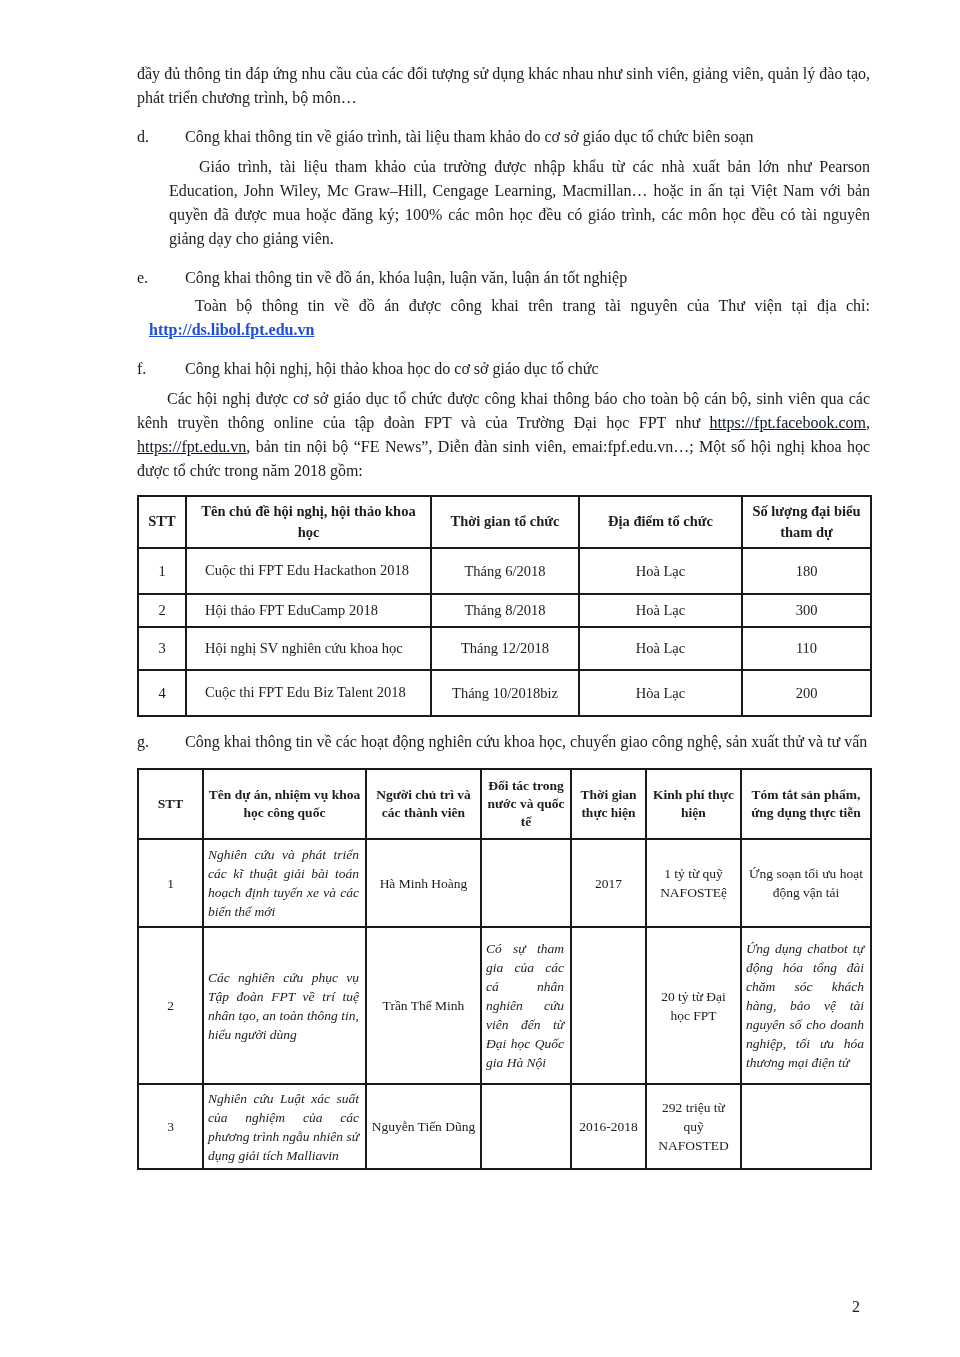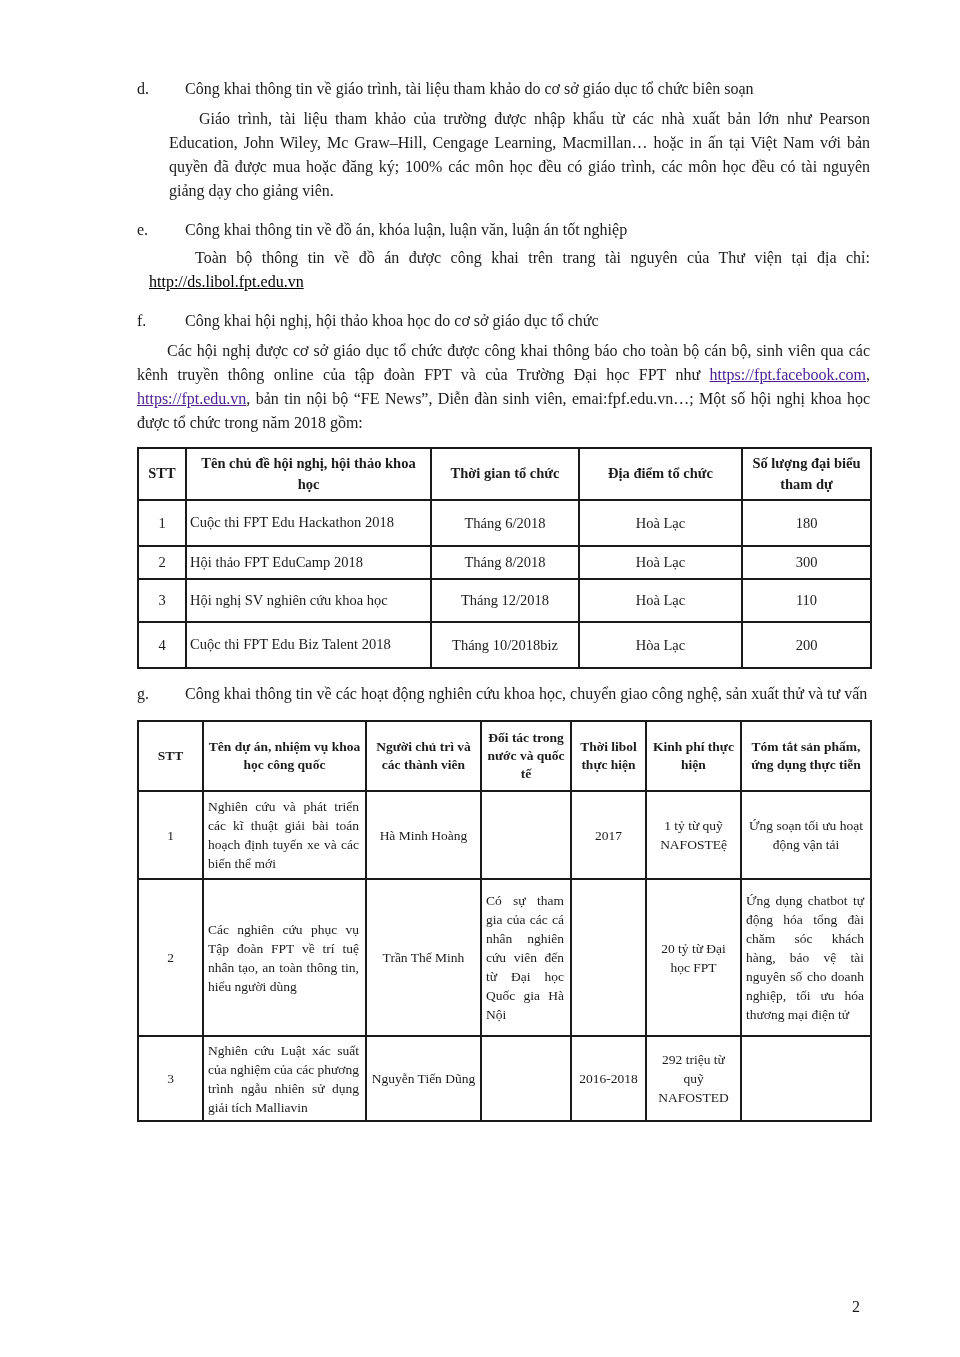--- a/index.html
+++ b/index.html
@@ -11,49 +11,50 @@
   }
   .para { margin:0; font-size:16px; line-height:24px; text-align:justify; }
   .indent { text-indent:30px; }
   .d-body { margin-top:6px;margin-left:32px; }
   .e-body { margin-top:4px; margin-left:12px; text-indent:46px; }
   .f-body { margin-top:6px; }
   .list-item { display:flex; font-size:16px; line-height:24px; margin-top:15px; }
   .list-item .lbl { flex:0 0 48px; }
   .list-item .txt { flex:1; text-align:justify; }
   a.link { text-decoration:underline; cursor:pointer; }
-  a.link-blue { color:#000000; }
-  a.link-dark { color:#4c1d95; }
+  a.link-blue { color:#1d4ed8;font-weight:bold; }
+  a.link-dark { color:#0f172a; }
 
   table { border-collapse:collapse; table-layout:fixed; width:733px; }
   td, th { border:2px solid #1a1a1a; vertical-align:middle; padding:2px 4px; overflow:hidden; }
   th { font-weight:bold; text-align:center; }
 
   .t1 { margin-top:12px; font-size:14.5px; }
   .t1 th { font-size:14.5px; line-height:1.45; }
   .t1 .col1{width:48px} .t1 .col2{width:245px} .t1 .col3{width:148px} .t1 .col4{width:163px} .t1 .col5{width:129px}
   .t1 .hrow{height:52px} .t1 .r1{height:46px} .t1 .r2{height:33px} .t1 .r3{height:43px} .t1 .r4{height:46px}
   .t1 td { text-align:center; }
-  .t1 td.name { text-align:left; padding-left:3px; padding-right:3px; line-height:1.35; }
+  .t1 td.name { text-align:left; padding-left:18px; padding-right:3px; line-height:1.35; }
 
   .t2 { margin-top:14px; font-size:13.5px; line-height:19px; }
   .t2 th { font-size:13.5px; line-height:18px; padding:2px 2px; }
   .t2 .col1{width:65px} .t2 .col2{width:163px} .t2 .col3{width:115px} .t2 .col4{width:90px}
   .t2 .col5{width:75px} .t2 .col6{width:95px} .t2 .col7{width:130px}
   .t2 .hrow{height:70px} .t2 .r1{height:88px} .t2 .r2{height:157px} .t2 .r3{height:85px}
   .t2 td { text-align:center; }
-  .t2 td.just { text-align:justify; padding-left:4px; padding-right:6px; }
+  .t2 td.just { text-align:justify; padding-left:4px; padding-right:6px;font-style:italic; }
 
   .page-number { position:absolute; left:852px; top:1298px; font-size:16px; }
 </style>
 </head>
 <body>
 
 <div class="page">
 
+  <p class="para">đầy đủ thông tin đáp ứng nhu cầu của  các đối tượng sử dụng khác nhau như  sinh viên, giảng viên, quản lý đào tạo, phát triển chương trình, bộ môn…</p>
 
   <div class="list-item">
     <span class="lbl">d.</span>
     <div class="txt">Công khai thông tin về giáo trình, tài liệu tham khảo do cơ sở giáo dục tổ chức biên soạn</div>
   </div>
   <p class="para indent d-body">Giáo trình, tài liệu tham khảo  của trường được nhập khẩu từ các nhà xuất bản lớn như Pearson Education, John Wiley, Mc Graw–Hill, Cengage Learning, Macmillan… hoặc in ấn tại Việt Nam với bản quyền đã được mua hoặc đăng ký; 100% các môn học đều có giáo trình, các môn học đều có tài nguyên giảng dạy cho giảng viên.</p>
 
   <div class="list-item">
     <span class="lbl">e.</span>
     <div class="txt">Công khai thông tin về đồ án, khóa luận, luận văn, luận án tốt nghiệp</div>
@@ -131,21 +132,21 @@
         <col class="col5">
         <col class="col6">
         <col class="col7">
       </colgroup>
     <tbody>
         <tr class="hrow">
       <th>STT</th>
       <th>Tên dự án, nhiệm vụ khoa học công quốc</th>
       <th>Người chủ trì và các thành viên</th>
       <th>Đối tác trong nước và quốc tế</th>
-      <th>Thời libol thực hiện</th>
+      <th>Thời gian thực hiện</th>
       <th>Kinh phí thực hiện</th>
       <th>Tóm tắt sản phẩm, ứng dụng thực tiễn</th>
     </tr>
     <tr class="r1">
       <td>1</td>
       <td class="just">Nghiên cứu và phát triển các kĩ thuật giải bài toán hoạch định tuyến xe và các biến thể mới</td>
       <td>Hà Minh Hoàng</td>
       <td class="just"></td>
       <td>2017</td>
       <td>1 tỷ từ quỹ NAFOSTEệ</td>

